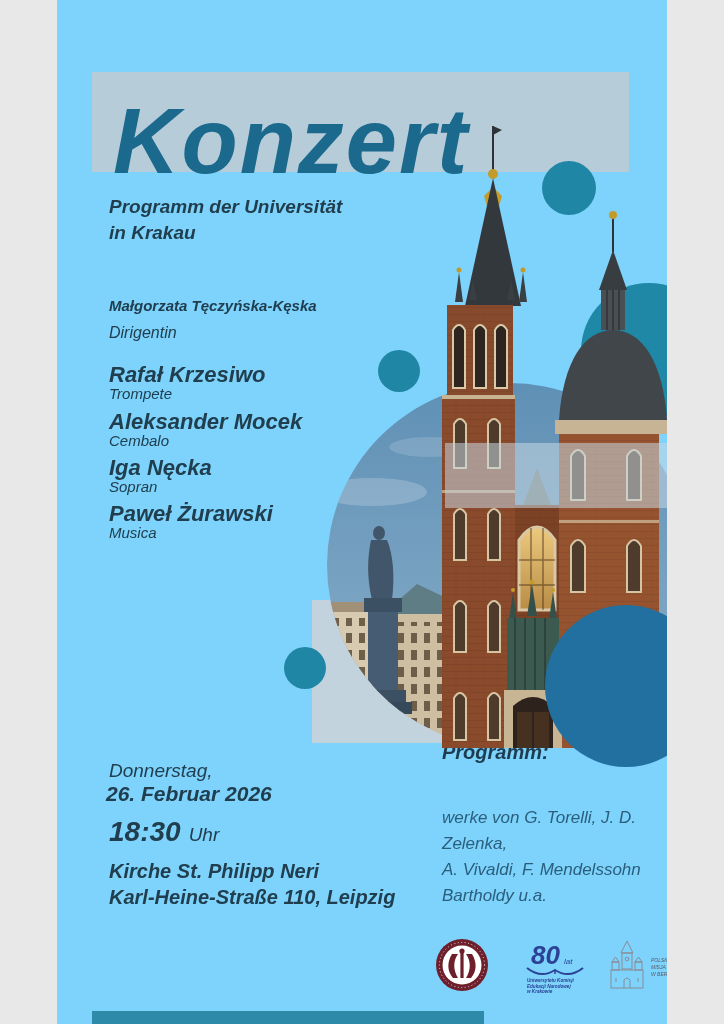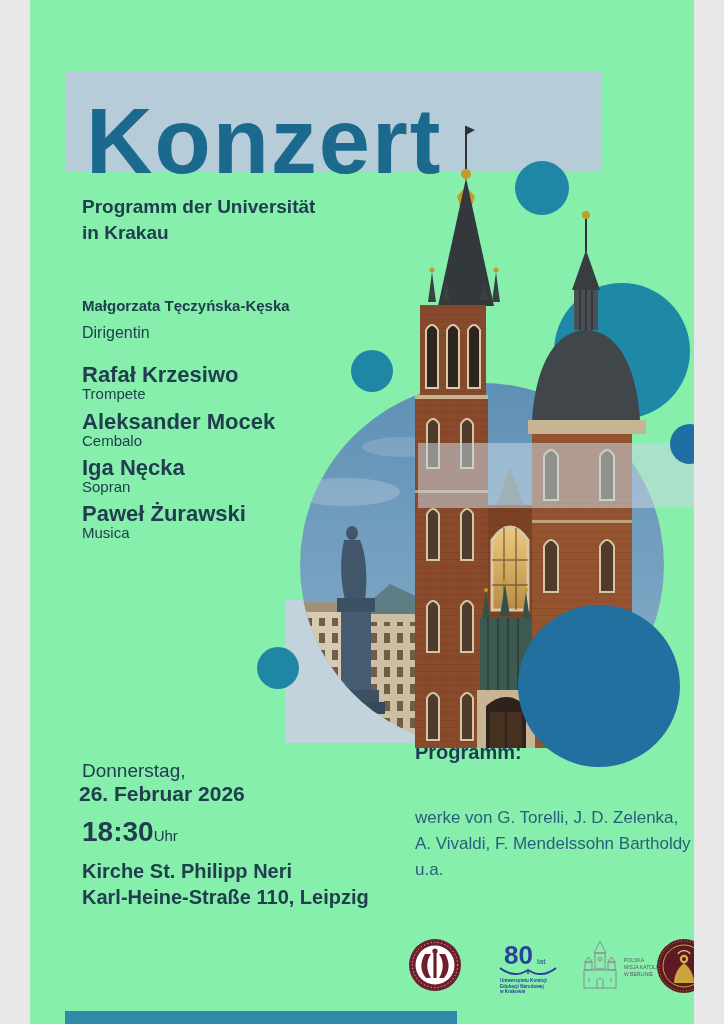--- a/index.html
+++ b/index.html
@@ -1,36 +1,36 @@
 <!DOCTYPE html>
 <html><head>
 <meta charset="utf-8">
 <style>
   html,body{margin:0;padding:0;background:#e8e8e8;}
   .poster{
-    position:relative;width:664px;height:1024px;margin:0 auto;
-    background:#86efac;overflow:hidden;
-    font-family:"Liberation Sans",sans-serif;color:#203e4e;
+    position:relative;width:610px;height:1024px;margin:0 auto;
+    background:#7dd3fc;overflow:hidden;
+    font-family:"Liberation Sans",sans-serif;color:#203e4e;font-style:italic;
   }
   .abs{position:absolute;}
   .title-banner{left:35px;top:72px;width:537px;height:100px;background:#b7ccd9;}
   .page-title{
     left:56px;top:33px;font-size:92px;font-weight:bold;letter-spacing:2px;
     color:#1b6a8e;line-height:1;white-space:nowrap;
   }
   .orch{left:52px;top:194px;font-size:19px;font-weight:bold;line-height:26px;}
   .cond-name{left:52px;top:297px;font-size:15px;font-weight:bold;}
   .cond-role{left:52px;top:324px;font-size:16px;}
   .p-name{left:52px;font-size:22px;font-weight:bold;}
   .p-role{left:52px;font-size:15px;}
   .ensemble{left:52px;top:547px;font-size:18px;font-weight:bold;line-height:26px;}
   .ev-weekday{left:52px;top:760px;font-size:19px;}
   .ev-date{left:49px;top:782px;font-size:21px;font-weight:bold;}
   .ev-time{left:52px;top:816px;font-size:28px;font-weight:bold;}
-  .ev-time .unit{font-size:15px;font-weight:normal;}
+  .ev-time .unit{font-size:19px;font-weight:normal;margin-left:8px;}
   .ev-venue{left:52px;top:858px;font-size:20px;font-weight:bold;line-height:26px;}
   .prog-head{left:385px;top:741px;font-size:20px;font-weight:bold;color:#1d3c50;}
   .prog-lines{left:385px;top:805px;font-size:17px;line-height:26px;color:#2a5e7c;}
   .admission{left:385px;top:869px;font-size:29px;font-weight:bold;color:#187199;letter-spacing:0.5px;}
   .artwork{left:220px;top:110px;width:504px;height:670px;}
   .logo{top:938px;}
   .footer-bar{left:35px;top:1011px;width:392px;height:13px;background:#2d8aa8;}
 </style>
 </head>
 <body>

